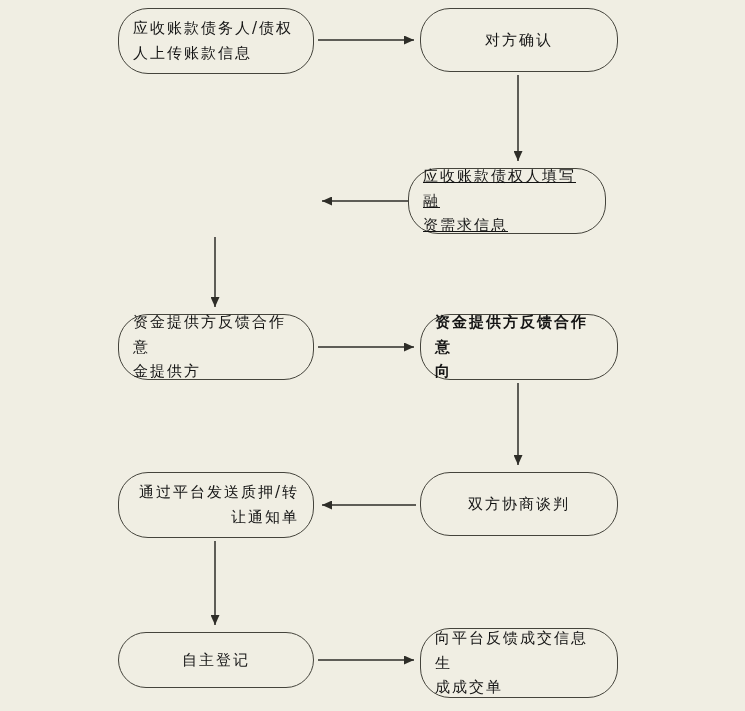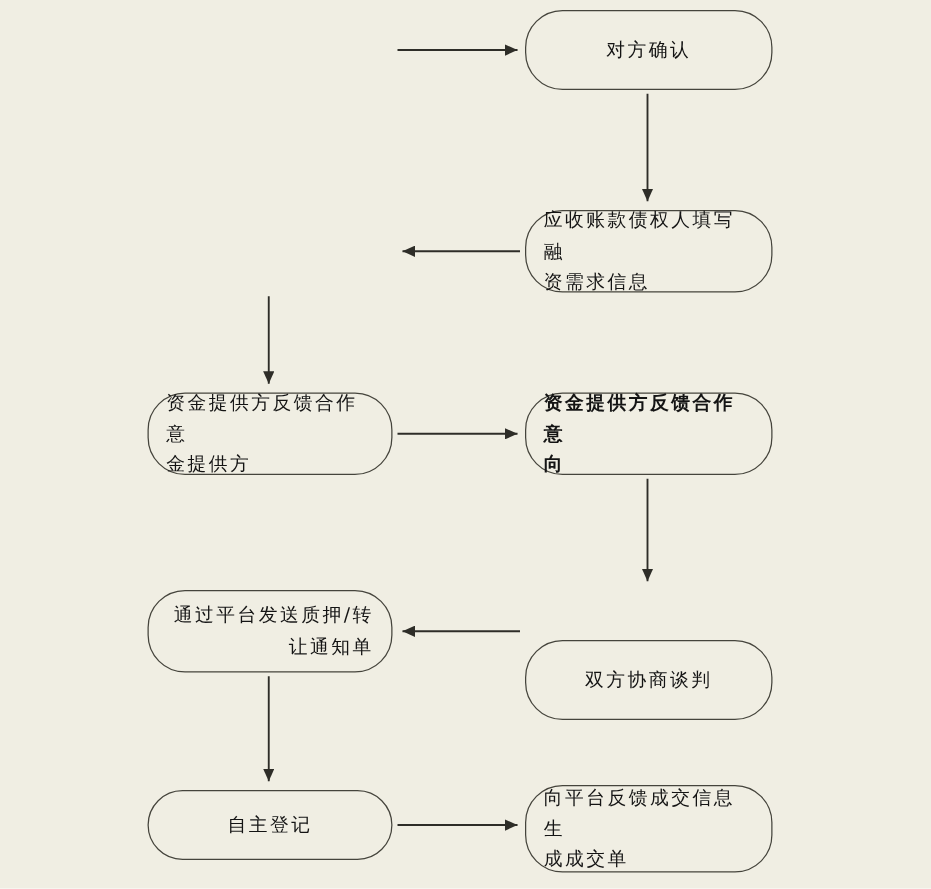--- a/index.html
+++ b/index.html
@@ -34,25 +34,25 @@
   .node span {
     white-space: pre-line;
     display: block;
     width: 100%;
   }
   .node.center { text-align: center; justify-content: flex-end; }
   
   .n-l1 { left: 118px; top:   8px; width: 196px; height: 66px; }
   .n-r1 { left: 420px; top:   8px; width: 198px; height: 64px; }
   .n-l2 { left: 118px; top: 168px; width: 196px; height: 66px; }
-  .n-r2 { left: 420px; top: 168px; width: 198px; height: 66px; }
+  .n-r2 { left: 408px; top: 168px; width: 198px; height: 66px; text-decoration: underline; }
   .n-l3 { left: 118px; top: 314px; width: 196px; height: 66px; }
   .n-r3 { left: 420px; top: 314px; width: 198px; height: 66px; font-weight: bold; }
   .n-l4 { left: 118px; top: 472px; width: 196px; height: 66px; text-align: right; }
-  .n-r4 { left: 420px; top: 472px; width: 198px; height: 64px; margin-top: 40px; }
+  .n-r4 { left: 420px; top: 472px; width: 198px; height: 64px; }
   .n-l5 { left: 118px; top: 632px; width: 196px; height: 56px; }
   .n-r5 { left: 420px; top: 628px; width: 198px; height: 70px; }
 </style>
 </head>
 <body>
 
 <div class="canvas">
 
   <svg class="arrows" viewBox="0 0 745 711" xmlns="http://www.w3.org/2000/svg">
     <defs>
@@ -73,20 +73,24 @@
 
     <line x1="518" y1="383" x2="518" y2="465" stroke="#2e2d28" stroke-width="1.5" marker-end="url(#ah)"></line>
 
     <line x1="416" y1="505" x2="322" y2="505" stroke="#2e2d28" stroke-width="1.5" marker-end="url(#ah)"></line>
 
     <line x1="215" y1="541" x2="215" y2="625" stroke="#2e2d28" stroke-width="1.5" marker-end="url(#ah)"></line>
 
     <line x1="318" y1="660" x2="414" y2="660" stroke="#2e2d28" stroke-width="1.5" marker-end="url(#ah)"></line>
   </svg>
 
+  <div class="node n-l1">
+    <span>应收账款债务人/债权
+人上传账款信息</span>
+  </div>
 
   <div class="node n-r1 center">
     <span>对方确认</span>
   </div>
 
   <div class="node n-r2">
     <span>应收账款债权人填写融
 资需求信息</span>
   </div>
 

